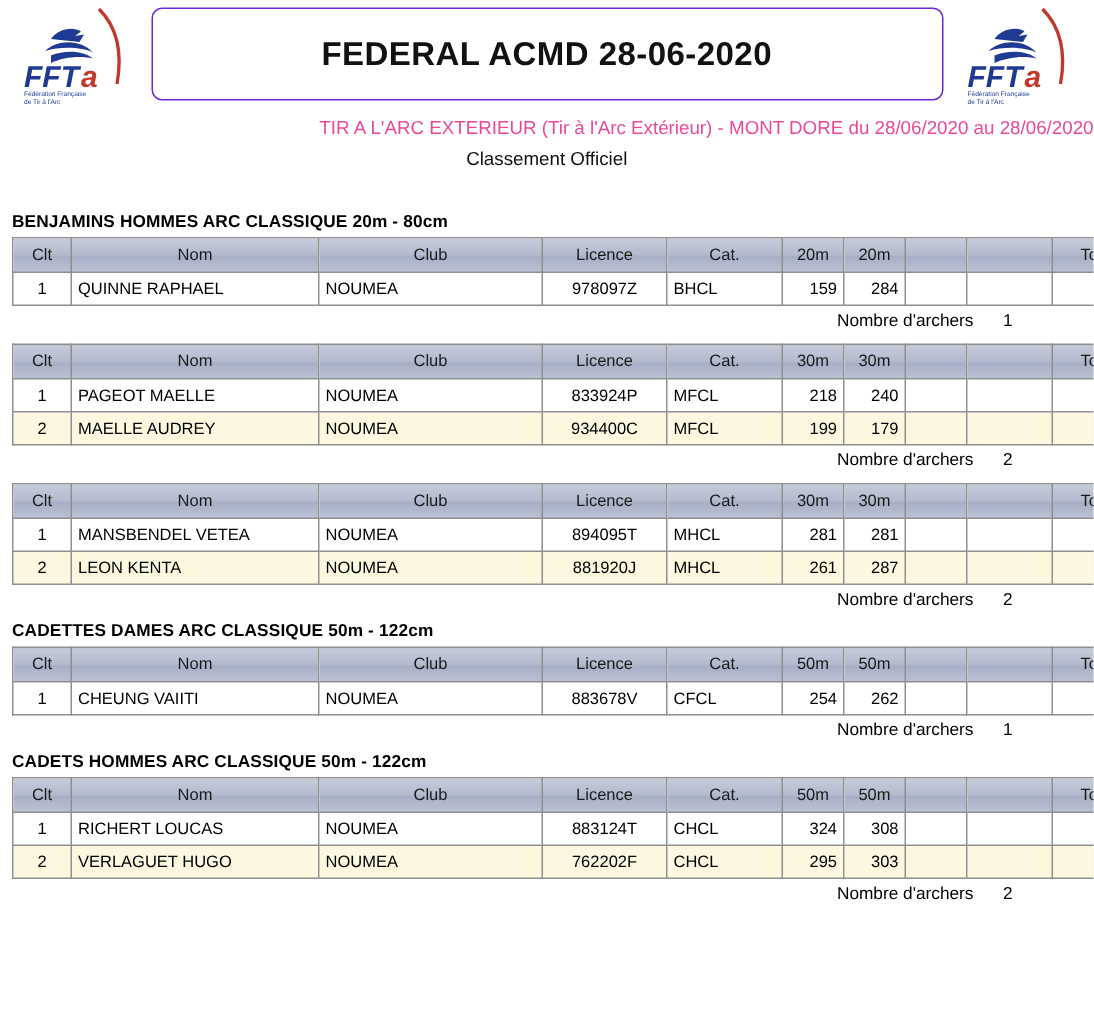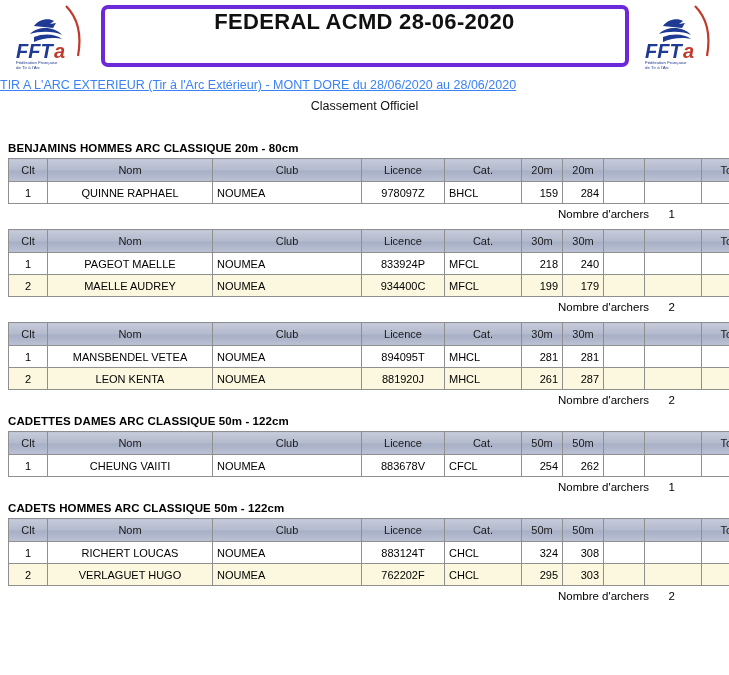--- a/index.html
+++ b/index.html
@@ -31,42 +31,42 @@
     height: 66px;
   }
   .logo.left { left: 4px; }
   .logo.right { right: 4px; }
   .logo svg { display: block; width: 92px; height: 66px; }
 
   .title-box {
     box-sizing: border-box;
     width: 528px;
     height: 62px;
-    border: 4px solid #6d28d9;
+    border: 1px solid #6d28d9;
     border-radius: 7px;
     background: #ffffff;
     display: flex;
+    align-items: center;
     justify-content: center;
     margin: 0 auto;
   }
   .title-text {
     font-size: 22px;
     font-weight: bold;
     letter-spacing: 0.3px;
     color: #111111;
     white-space: nowrap;
   }
 
   .subtitle {
-    text-align: left;
+    text-align: right;
     font-size: 12.5px;
     margin-top: 6px;
-    color: #3b82f6;
-    white-space: nowrap;
-    text-decoration: underline;
+    color: #ec4899;
+    white-space: nowrap;
   }
   .subsubtitle {
     text-align: center;
     font-size: 12.5px;
     margin-top: 7px;
     color: #111111;
   }
 
   
   .sections {
@@ -102,21 +102,21 @@
   table.results thead th {
     background: linear-gradient(to bottom, #c6cbda 0%, #b3bacd 48%, #a7afc6 52%, #bcc2d4 100%);
     color: #1a1a1a;
     text-align: center;
     font-size: 11px;
     height: 22px;
   }
 
   
   .c-clt   { width: 30px;  text-align: center; }
-  .c-nom   { width: 156px; text-align: center; }
+  .c-nom   { width: 156px; text-align: left; }
   .c-club  { width: 140px; text-align: left; }
   .c-lic   { width: 74px;  text-align: center; }
   .c-cat   { width: 68px;  text-align: left; }
   .c-d1    { width: 32px;  text-align: right; }
   .c-d2    { width: 32px;  text-align: right; }
   .c-b1    { width: 32px;  }
   .c-b2    { width: 48px;  }
   .c-total { width: 52px;  text-align: right; }
 
   tbody tr.row-odd  td { background: #ffffff; }

